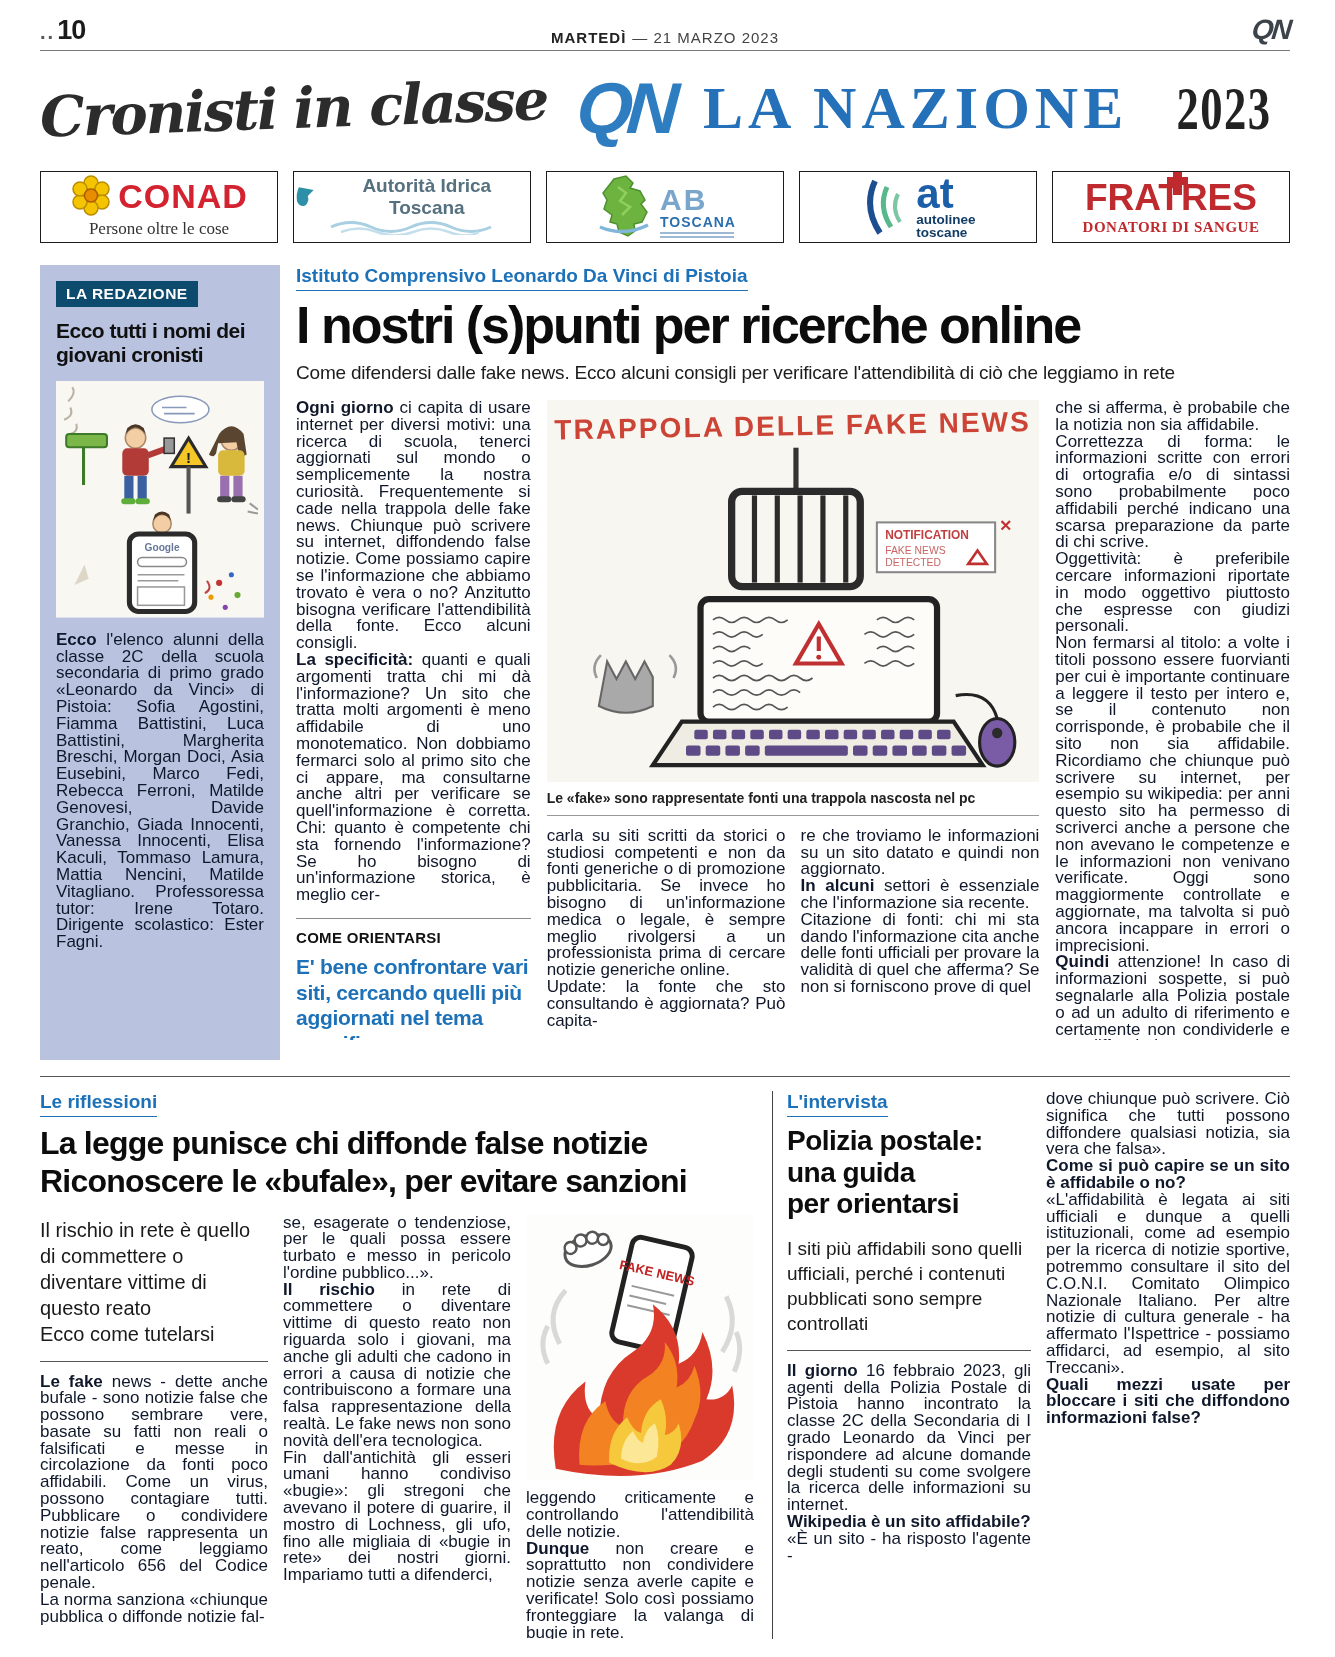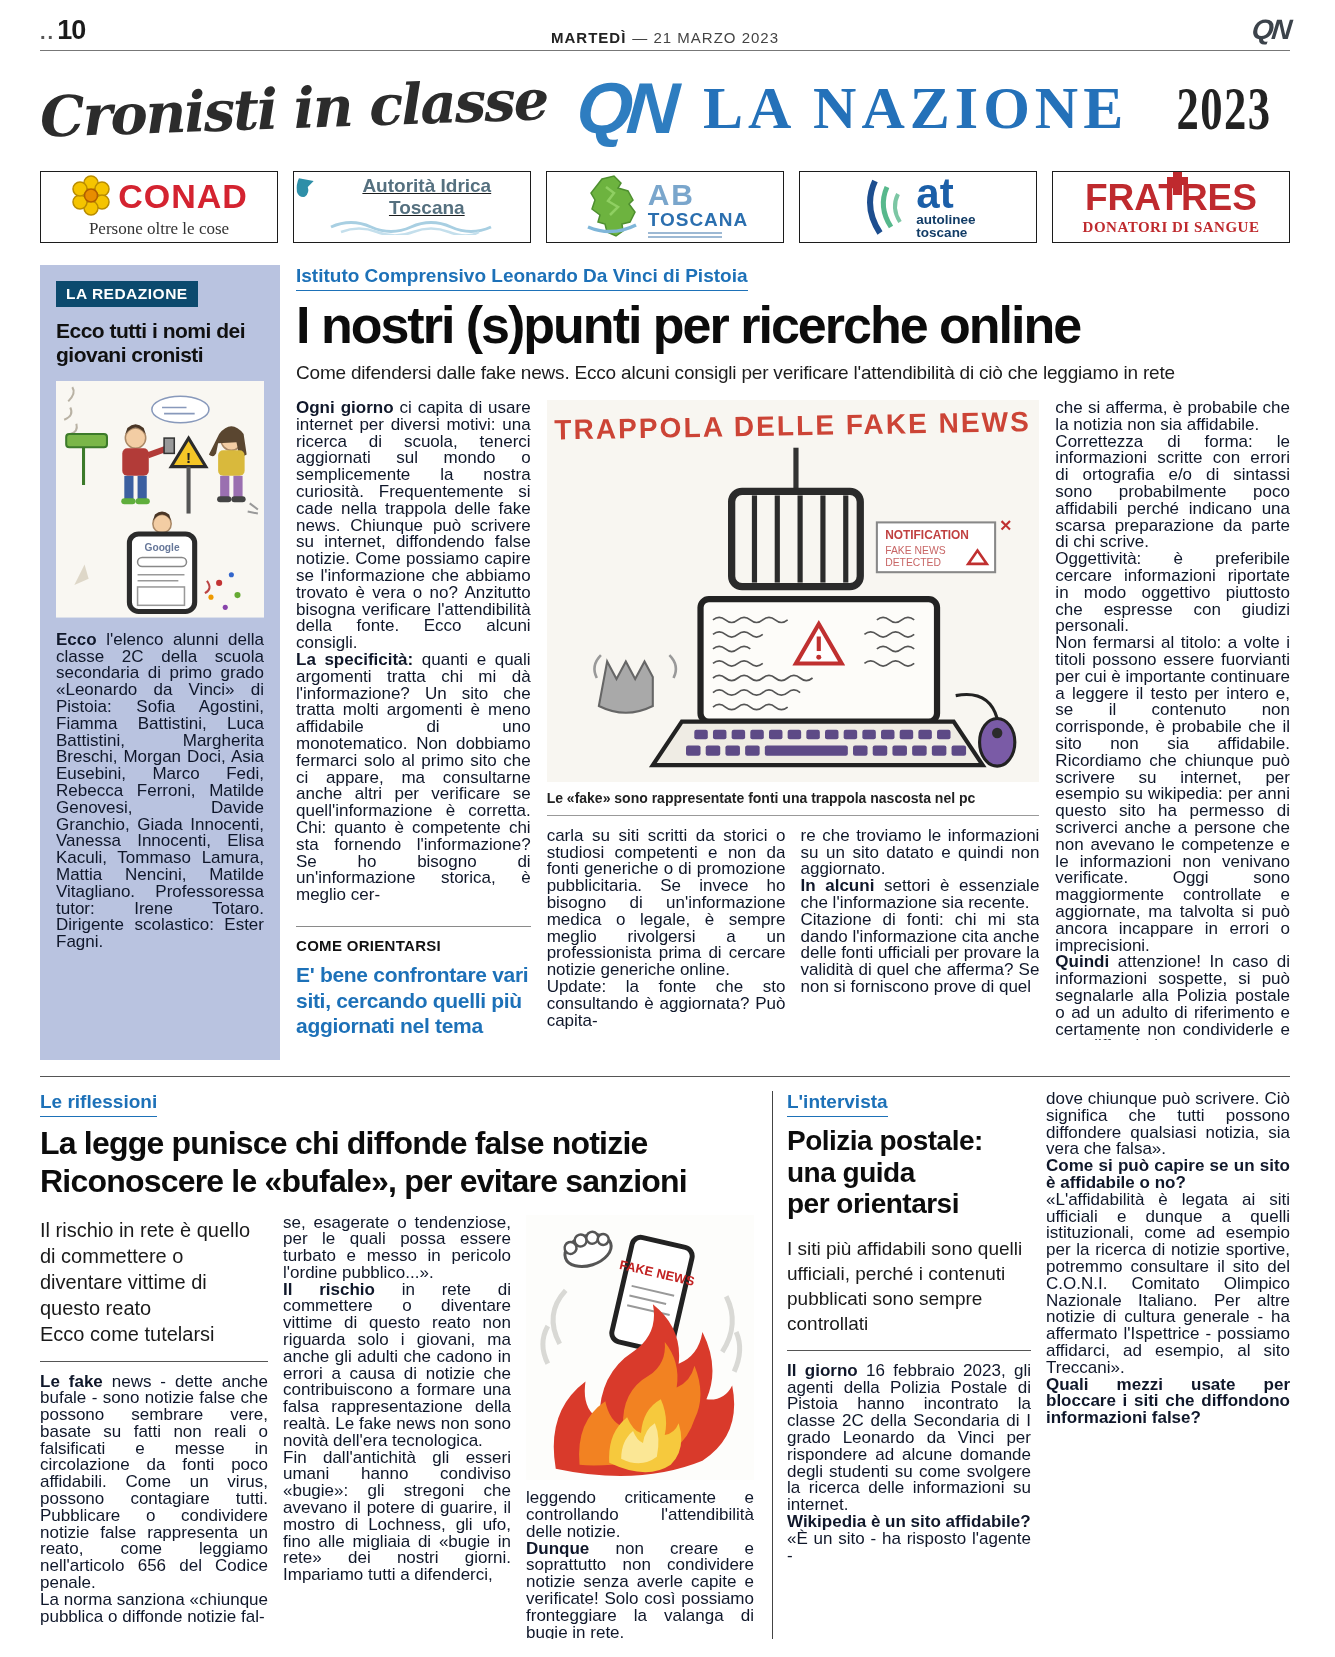--- a/index.html
+++ b/index.html
@@ -24,26 +24,26 @@
   .mh-year{font-family:"Liberation Serif",serif;font-weight:700;font-size:62px;color:#222;transform:scaleX(.72);letter-spacing:2px;}
 
   
   .sponsors{display:grid;grid-template-columns:repeat(5,1fr);gap:15px;height:72px;margin-bottom:22px;}
   .sponsor{border:1.5px solid #1c1c1c;background:#fff;display:flex;align-items:center;justify-content:center;overflow:hidden;}
   .conad-wrap{text-align:center;}
   .conad-line{display:flex;align-items:center;gap:6px;justify-content:center;}
   .conad-name{color:#d42330;font-weight:900;font-size:34px;letter-spacing:1px;}
   .conad-tag{font-family:"Liberation Serif",serif;font-size:17px;color:#333;margin-top:2px;}
   .ait-wrap{text-align:center;}
-  .ait-line{display:flex;align-items:flex-start;gap:6px;justify-content:center;text-decoration:underline;}
+  .ait-line{display:flex;align-items:center;gap:6px;justify-content:center;}
   .ait-name{color:#55707f;font-weight:700;font-size:19px;}
   .adb-wrap{display:flex;align-items:flex-end;gap:8px;}
   .adb-txt{display:flex;flex-direction:column;line-height:1;}
   .adb-ab{color:#7aa6cc;font-weight:900;font-size:30px;letter-spacing:2px;}
-  .adb-sub{color:#2b6faf;font-weight:800;font-size:19px;letter-spacing:1px;}
+  .adb-sub{color:#2b6faf;font-weight:800;font-size:14px;letter-spacing:1px;}
   .adb-micro{width:74px;height:7px;margin-top:3px;background:repeating-linear-gradient(to bottom,#9db9d4 0 2px,#fff 2px 4px);}
   .at-wrap{display:flex;align-items:center;gap:8px;}
   .at-txt{display:flex;flex-direction:column;line-height:.95;}
   .at-name{color:#1b5fa8;font-weight:900;font-size:42px;}
   .at-sub{color:#123c66;font-weight:700;font-size:13.5px;}
   .fr-wrap{text-align:center;position:relative;}
   .fr-name{color:#bf2a2e;font-weight:900;font-size:37px;letter-spacing:0;line-height:1;}
   .fr-cross{position:absolute;top:-8px;left:50%;margin-left:2px;width:9px;height:24px;background:#bf2a2e;}
   .fr-cross::after{content:"";position:absolute;top:6px;left:-6px;width:21px;height:8px;background:#bf2a2e;}
   .fr-sub{font-family:"Liberation Serif",serif;color:#bf2a2e;font-weight:700;font-size:15px;margin-top:3px;letter-spacing:.5px;}
@@ -58,21 +58,21 @@
   .side-body p{margin:0;font-size:16px;line-height:22px;color:#16181f;}
 
   .art-main{flex:1;min-width:0;}
   .kicker{display:inline-block;color:#1d71b8;font-weight:700;font-size:19px;border-bottom:1px solid #1d71b8;padding-bottom:3px;}
   .art-main h1{margin:8px 0 10px;font-size:52px;line-height:1.02;font-weight:800;letter-spacing:-2px;color:#0c0c0c;}
   .subtitle{margin:0 0 16px;font-size:19px;letter-spacing:-.2px;color:#1c1c1c;}
   .cols4{display:grid;grid-template-columns:1fr 2.1fr 1fr;gap:16px;height:640px;overflow:hidden;}
   .paras p{margin:0;font-size:17px;line-height:16.8px;text-align:justify;color:#0f172a;}
   .coln{min-width:0;overflow:hidden;}
 
-  .orient-box{border-top:1px solid #8a8a8a;margin-top:22px;padding-top:10px;}
+  .orient-box{border-top:1px solid #8a8a8a;margin-top:14px;padding-top:10px;}
   .orient-label{font-weight:800;font-size:15px;color:#111;letter-spacing:.3px;margin-bottom:8px;}
   .orient-quote{color:#1d71b8;font-weight:800;font-size:21px;line-height:1.22;letter-spacing:-.3px;}
 
   figure{margin:0;}
   .mainfig svg{display:block;width:100%;height:auto;background:#f8f6f1;}
   .mainfig figcaption{font-size:14px;font-weight:700;color:#222;padding:8px 0 9px;border-bottom:1px solid #999;}
   .cols2in{display:grid;grid-template-columns:1fr 1fr;gap:15px;margin-top:12px;}
 
   
   .bottom-row{display:grid;grid-template-columns:714px 1fr;gap:18px;border-top:1px solid #555;margin-top:16px;padding-top:14px;height:548px;overflow:hidden;}

